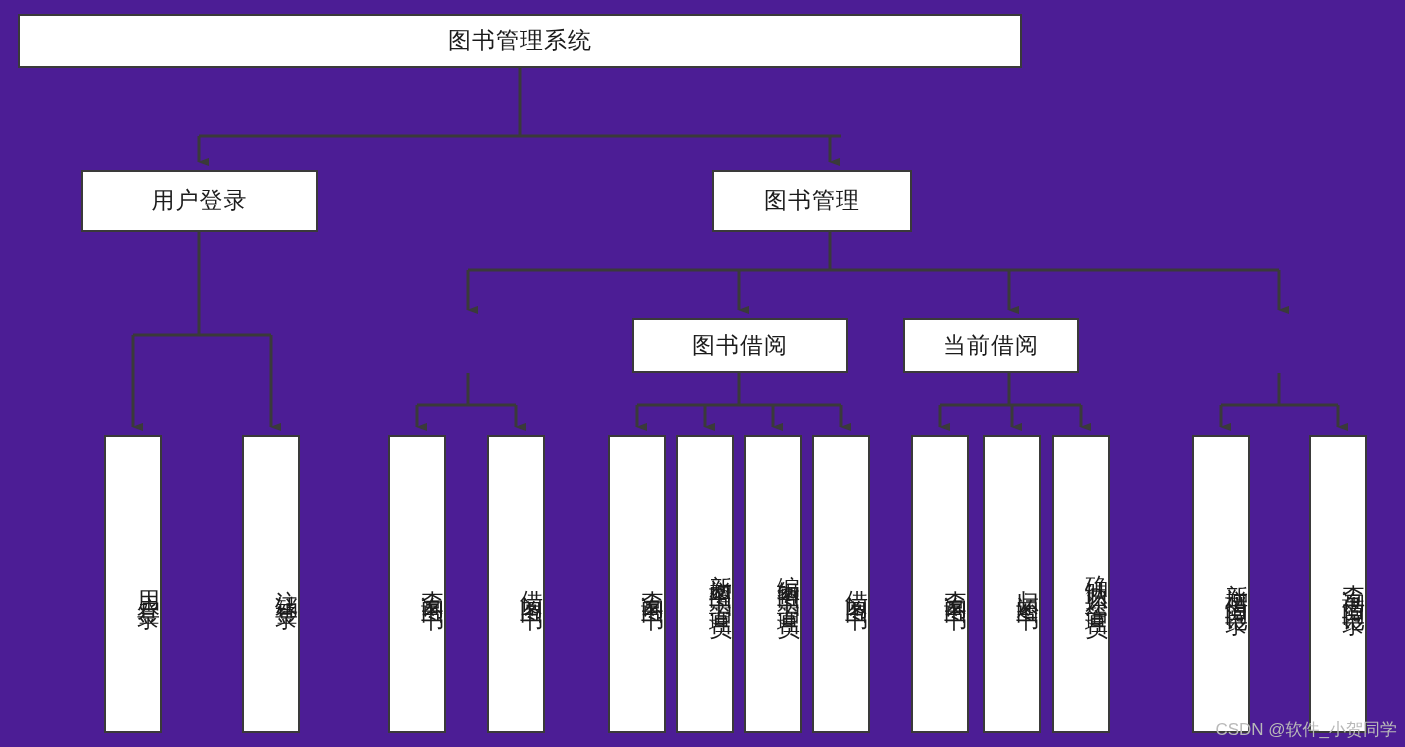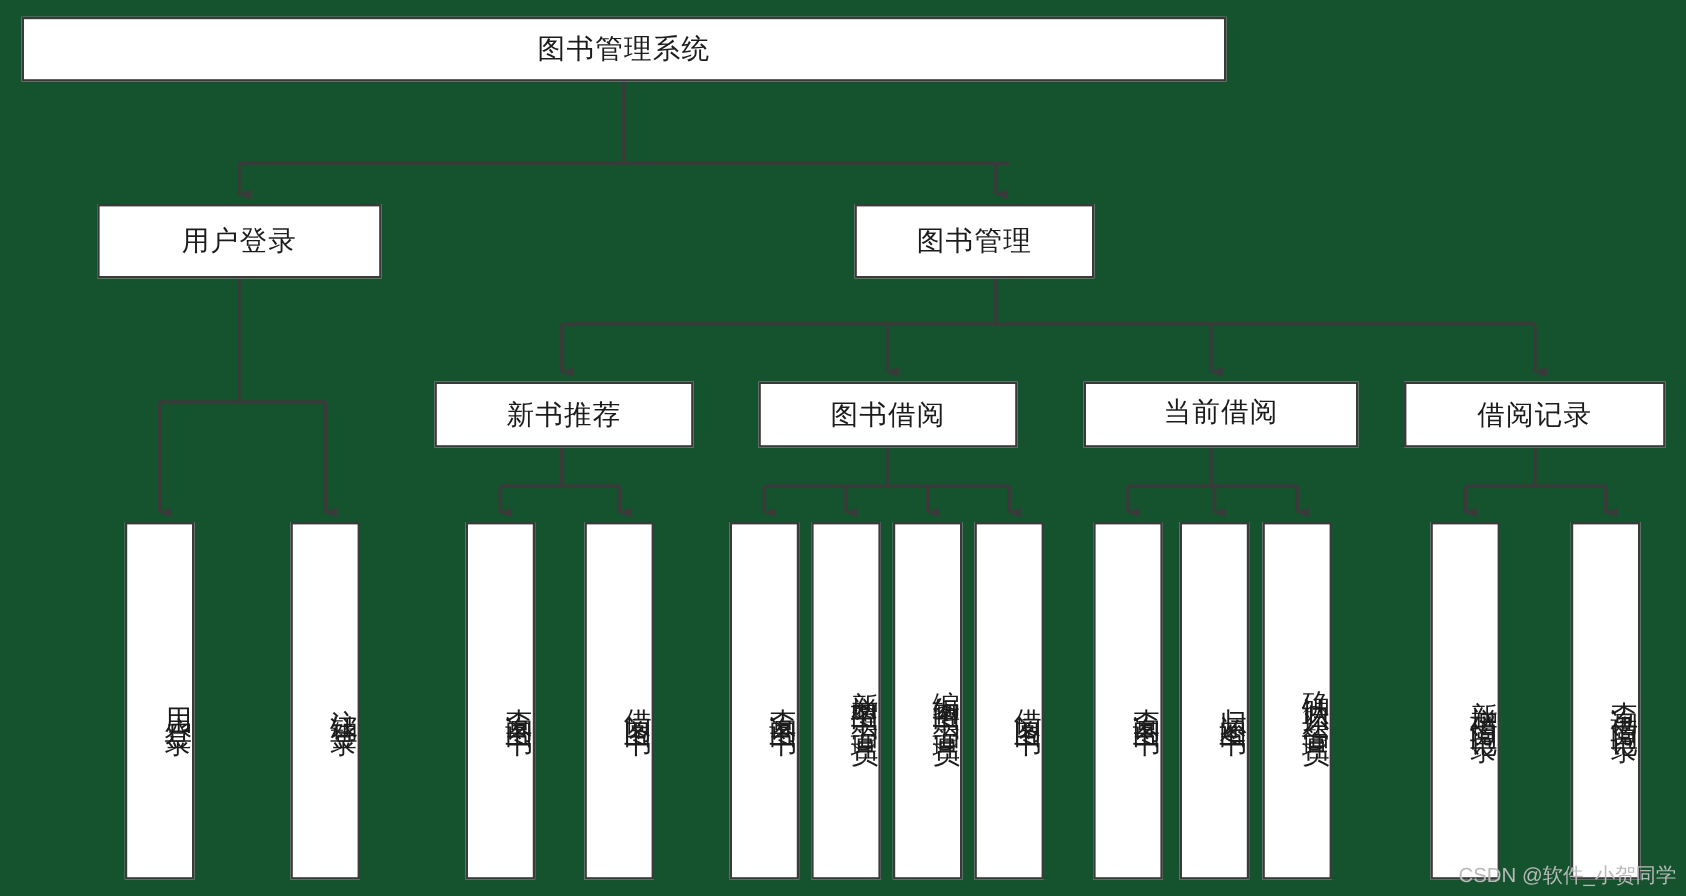--- a/index.html
+++ b/index.html
@@ -7,21 +7,21 @@
     padding: 0;
     background: #ffffff;
   }
   body {
     font-family: "Liberation Sans", "DejaVu Sans", sans-serif;
   }
   #diagram-root {
     position: relative;
     width: 1405px;
     height: 747px;
-    background: #14532d;
+    background: #4c1d95;
     overflow: hidden;
   }
   #edge-layer {
     position: absolute;
     left: 0;
     top: 0;
     width: 1405px;
     height: 747px;
   }
   .node {
@@ -126,31 +126,25 @@
     <span>图书管理系统</span>
   </div>
 
   <div class="node horizontal" style="left:81px; top:170px; width:237px; height:62px;">
     <span>用户登录</span>
   </div>
   <div class="node horizontal" style="left:712px; top:170px; width:200px; height:62px;">
     <span>图书管理</span>
   </div>
 
-  <div class="node horizontal" style="left:362px; top:318px; width:216px; height:55px;">
-    <span>新书推荐</span>
-  </div>
   <div class="node horizontal" style="left:632px; top:318px; width:216px; height:55px;">
     <span>图书借阅</span>
   </div>
-  <div class="node horizontal" style="left:903px; top:318px; width:229px; height:55px;font-family:Liberation Mono, monospace;">
+  <div class="node horizontal" style="left:903px; top:318px; width:176px; height:55px;">
     <span>当前借阅</span>
-  </div>
-  <div class="node horizontal" style="left:1170px; top:318px; width:218px; height:55px;">
-    <span>借阅记录</span>
   </div>
 
   <div class="node vertical" style="left:104px; top:435px; width:58px; height:298px;">
     <span class="vtext">用户登录</span>
   </div>
   <div class="node vertical" style="left:242px; top:435px; width:58px; height:298px;">
     <span class="vtext">注销登录</span>
   </div>
   <div class="node vertical" style="left:388px; top:435px; width:58px; height:298px;">
     <span class="vtext">查询图书</span>

